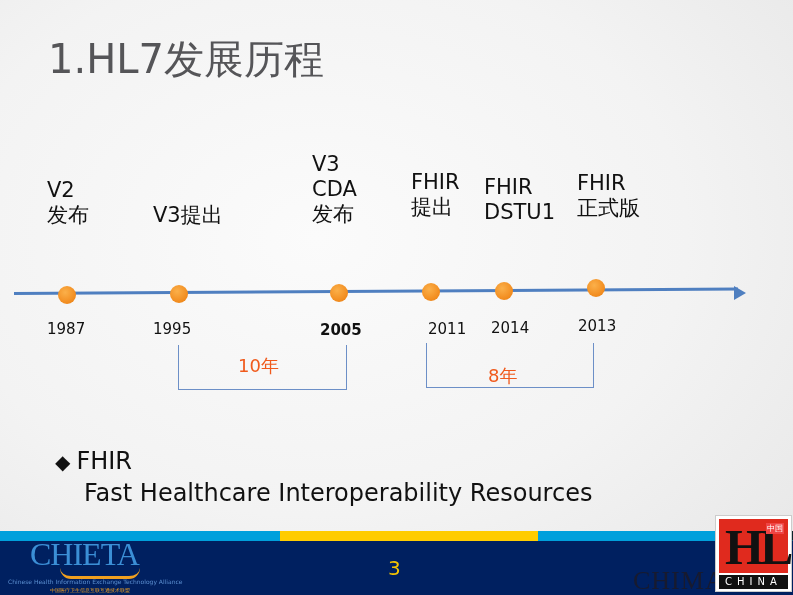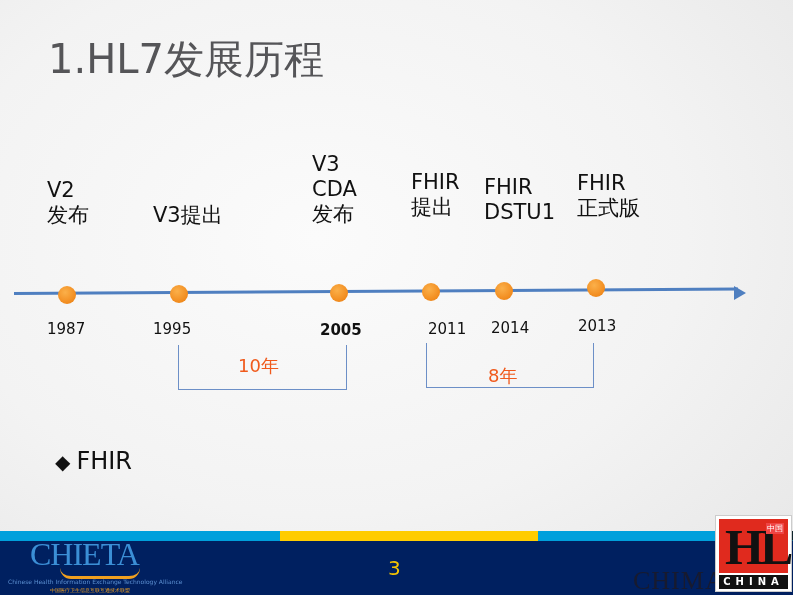--- a/index.html
+++ b/index.html
@@ -78,21 +78,21 @@
   }
   .hl7-text {
     position:absolute; left:6px; top:2px; font-family:"Liberation Serif", serif;
     font-size:50px; font-weight:bold; color:#111; line-height:52px; letter-spacing:-4px;
   }
   .hl7-cn {
     position:absolute; right:4px; top:4px; font-size:8px; color:#fff; background:#ef4444; padding:0 1px;
   }
   .hl7-china {
     position:absolute; left:3px; top:59px; width:69px; height:14px; background:#111;
-    color:#fff; font-size:10px; font-weight:bold; text-align:center; letter-spacing:5px; line-height:14px;
+    color:#fff; font-size:10px; font-weight:normal; text-align:center; letter-spacing:5px; line-height:14px;
   }
 </style>
 </head>
 <body>
 
 <div class="title">1.HL7发展历程</div>
 
 <div class="event-label" style="left:47px; top:178px;">V2
 发布</div>
 <div class="event-label" style="left:153px; top:203px;">V3提出</div>
@@ -123,20 +123,21 @@
 <div class="year" style="left:491px; top:319px;">2014</div>
 <div class="year" style="left:578px; top:317px;">2013</div>
 
 <div class="bracket" style="left:178px; top:345px; width:167px; height:44px;"></div>
 <div class="span-label" style="left:238px; top:354px;">10年</div>
 <div class="bracket" style="left:426px; top:343px; width:166px; height:44px;"></div>
 <div class="span-label" style="left:488px; top:364px;">8年</div>
 
 <div class="bullet">
   <div><span class="diamond">◆</span><span>FHIR</span></div>
+  <div class="sub">Fast Healthcare Interoperability Resources</div>
 </div>
 
 <div class="footer-bar" style="width:280px; background:#00a0dc;"></div>
 <div class="footer-bar" style="left:280px; width:258px; background:#ffcc00;"></div>
 <div class="footer-bar" style="left:538px; width:255px; background:#00a0dc;"></div>
 <div class="footer"></div>
 
 <div class="chieta-logo">CHIETA</div>
 <div class="chieta-swoosh"></div>
 <div class="chieta-sub">Chinese Health Information Exchange Technology Alliance</div>

